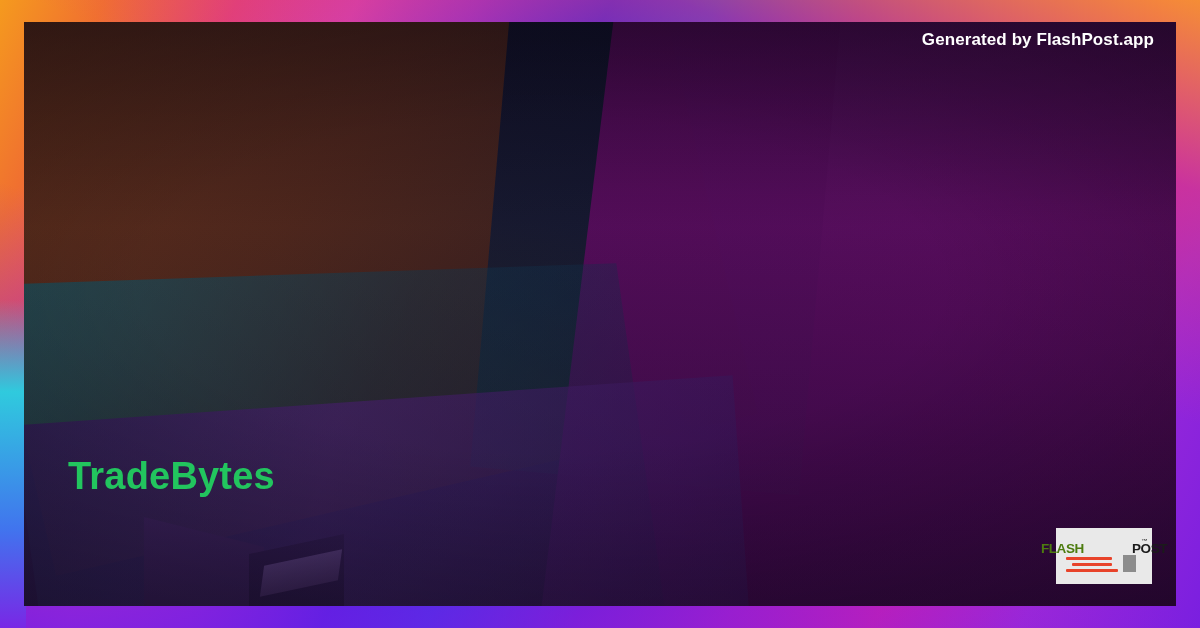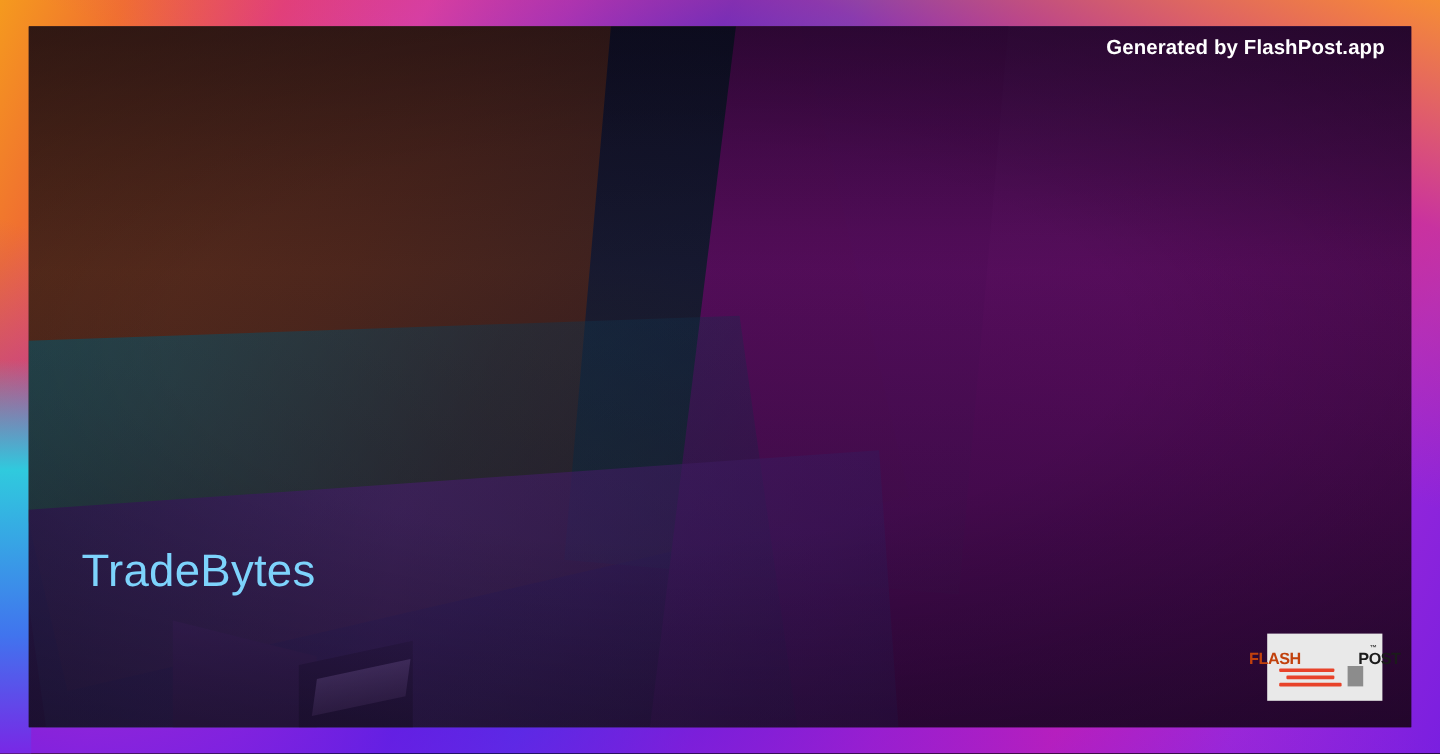--- a/index.html
+++ b/index.html
@@ -157,23 +157,23 @@
     width: 1060px;
     color: #ffffff;
     font-size: 57px;
     font-weight: normal;
     line-height: 1.33;
     letter-spacing: -0.3px;
   }
   .brand {
     position: absolute;
     left: 68px; top: 455px;
-    color: #7dd3fc;
+    color: #22c55e;
     font-size: 38px;
-    font-weight: normal;
+    font-weight: bold;
     letter-spacing: 0.2px;
   }
 
   
   .logo-badge {
     position: absolute;
     left: 1056px; top: 528px;
     width: 96px; height: 56px;
     background: #e9e9e9;
     display: flex;
@@ -190,21 +190,21 @@
     align-items: baseline;
     justify-content: center;
     font-family: "Liberation Sans", sans-serif;
     font-weight: bold;
     font-size: 13.5px;
     letter-spacing: -0.4px;
     color: #1b1b1b;
     line-height: 1;
     padding-top: 4px;
   }
-  .logo-flash { color: #c2410c; }
+  .logo-flash { color: #4d7c0f; }
   .logo-bar {
     display: inline-block;
     width: 3px;
     height: 14px;
     background: #e8432a;
     margin: 0 2px;
     position: relative;
     top: 1px;
   }
   .logo-post { color: #1b1b1b; padding-left: 44px; }

